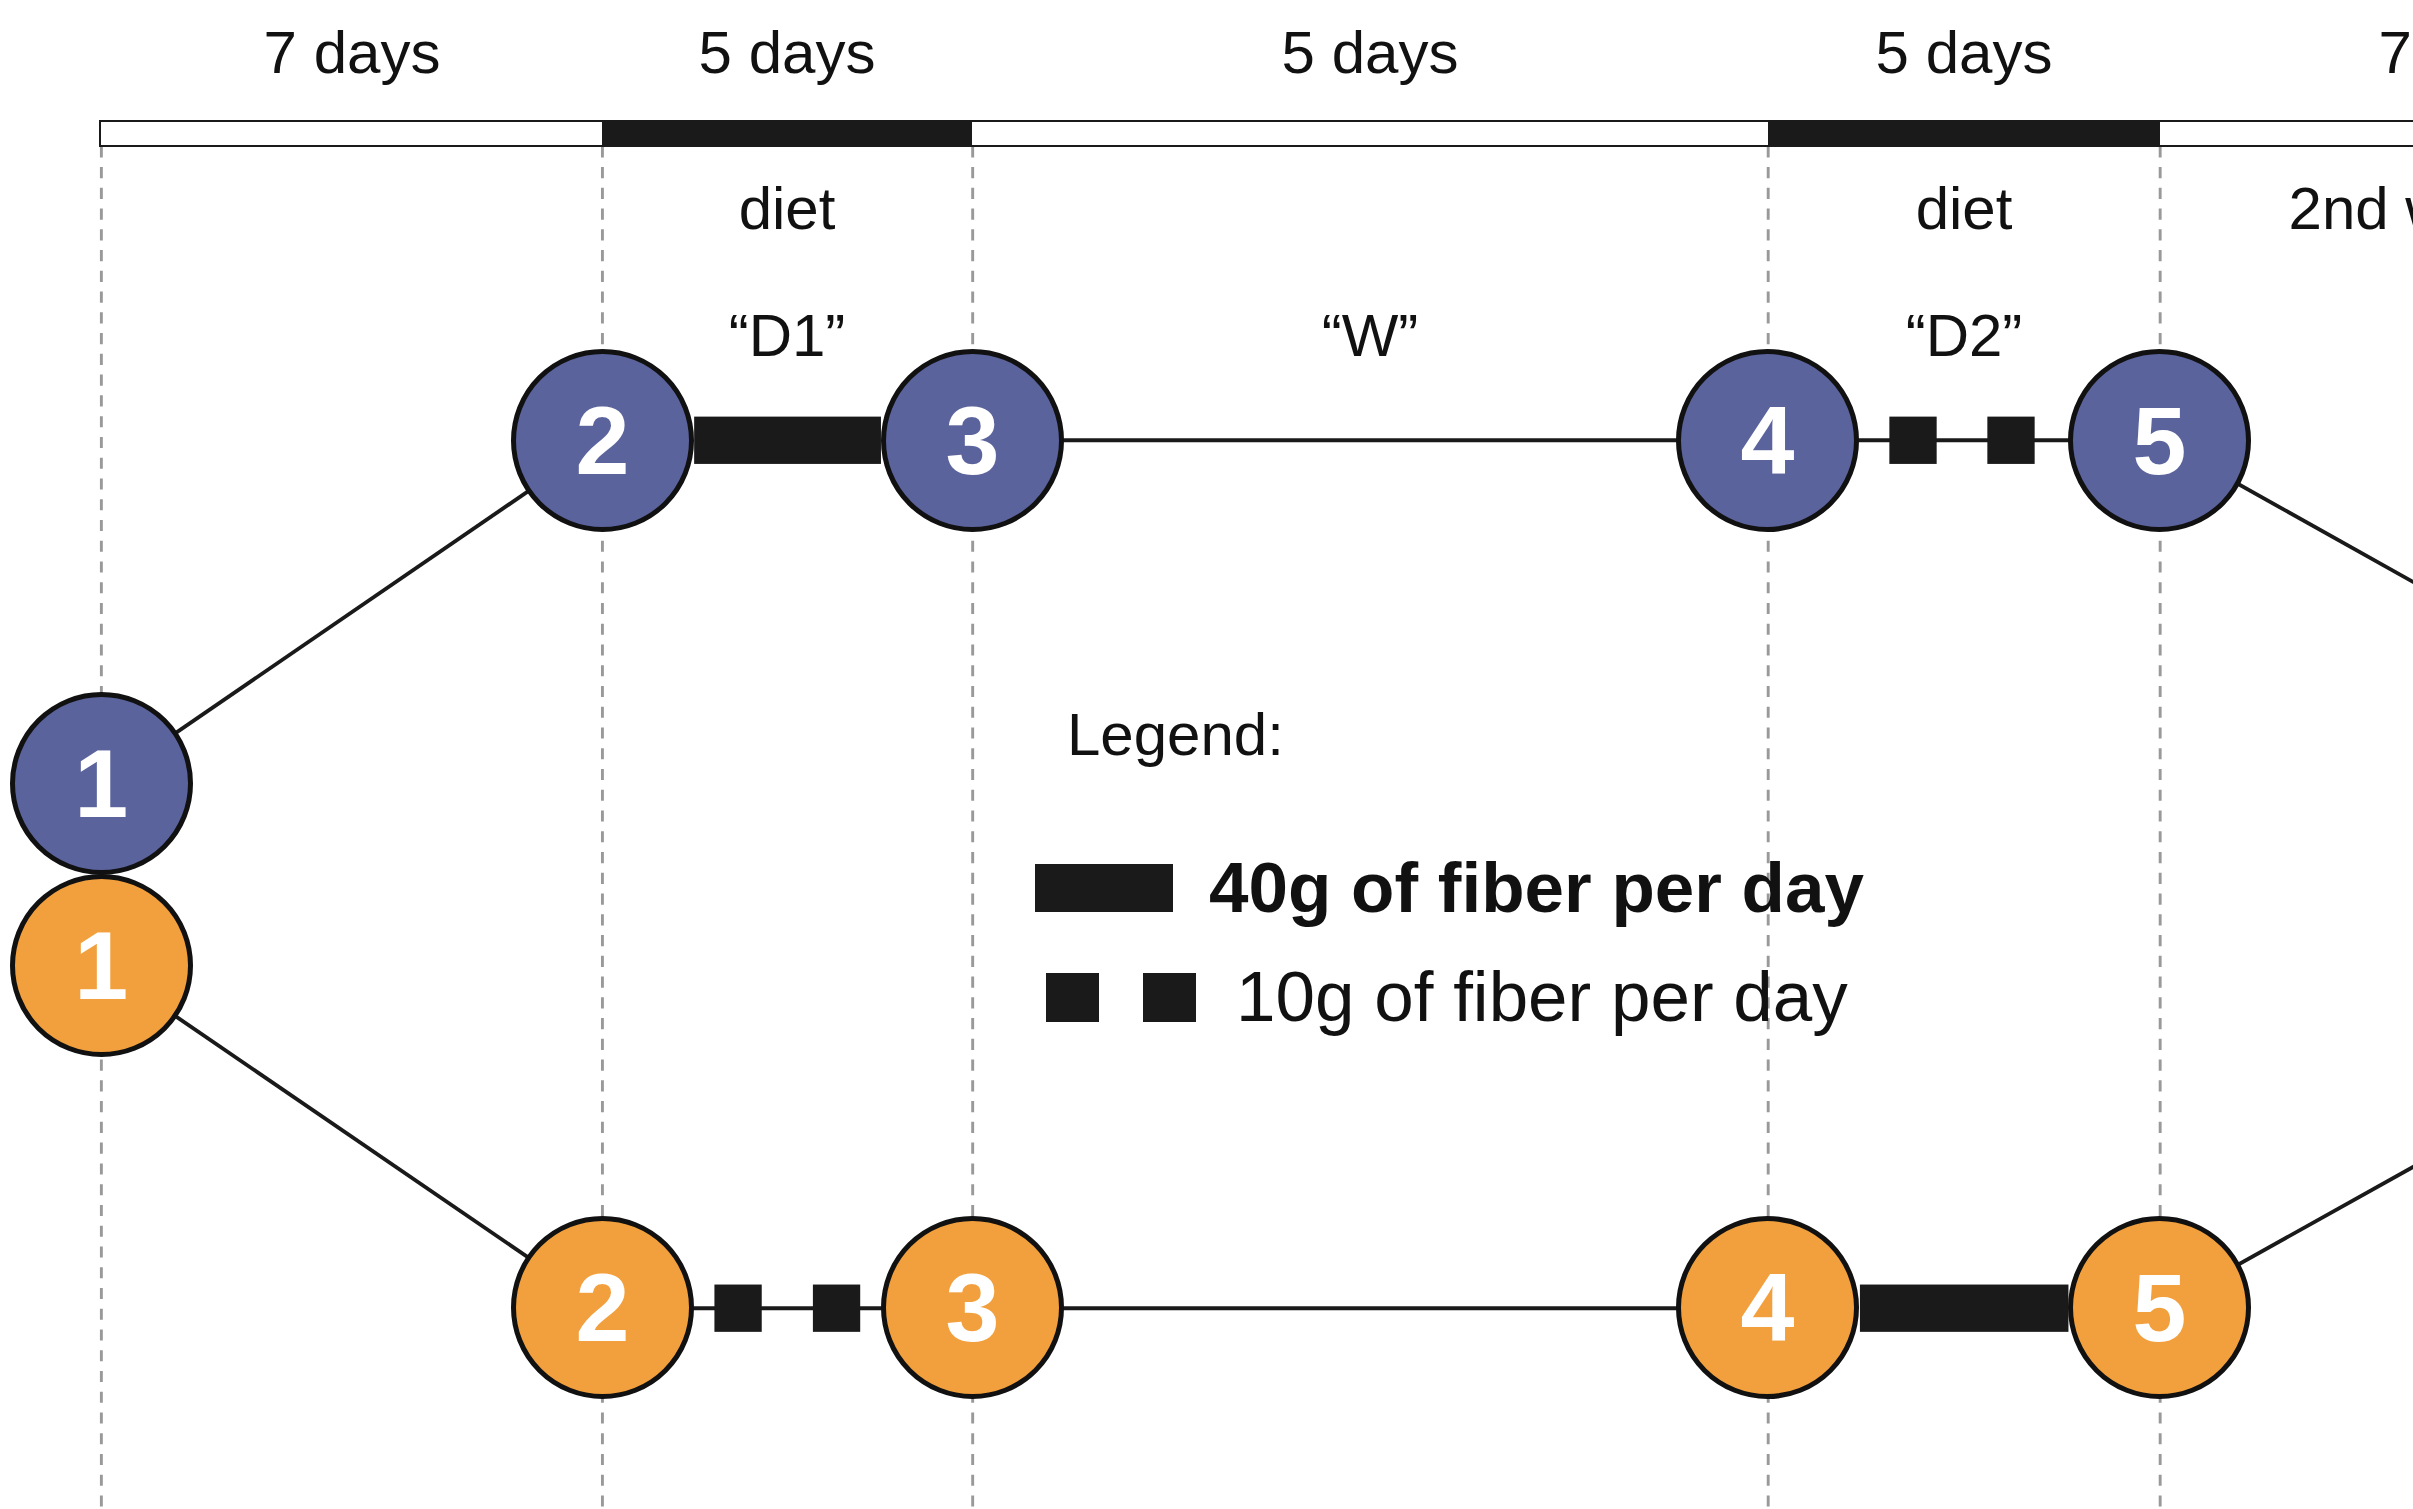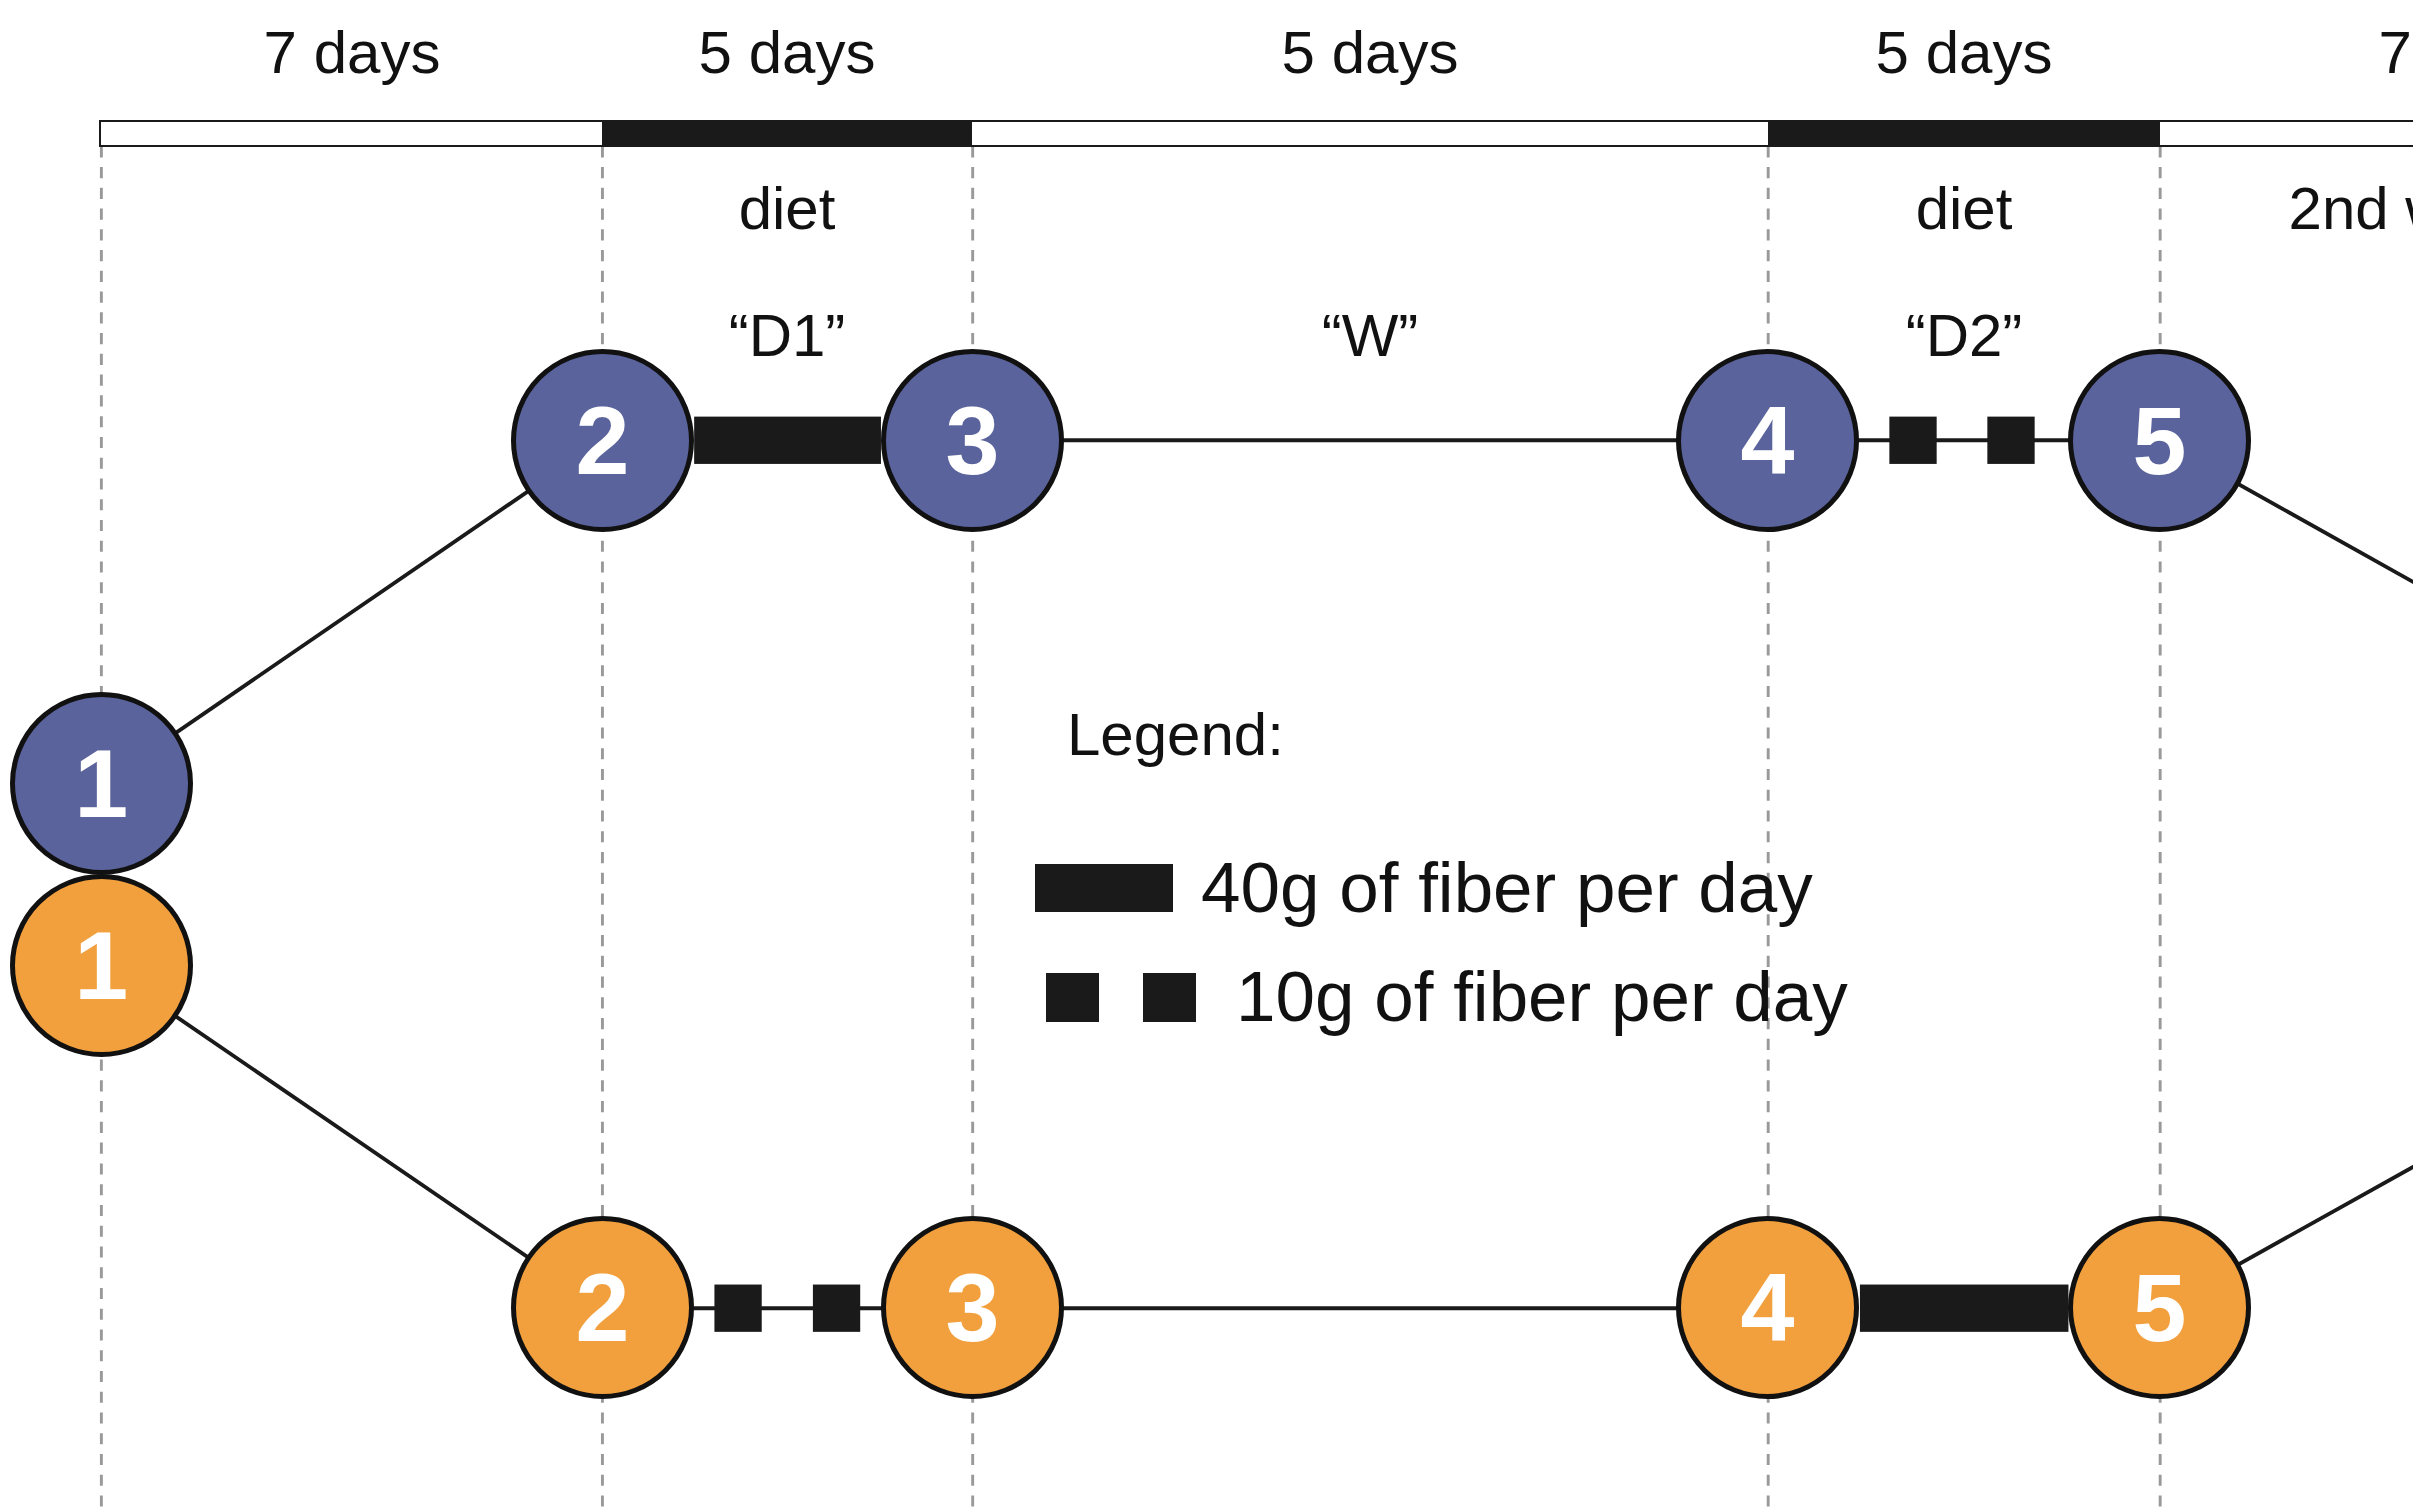--- a/index.html
+++ b/index.html
@@ -30,21 +30,21 @@
     color:#ffffff;font-size:97px;font-weight:bold;line-height:1;
   }
   .node-blue{background:#5A639C;}
   .node-orange{background:#F2A03D;}
   
   .legend-row{position:absolute;display:flex;align-items:center;z-index:6;}
   .lg-bar{width:138px;height:48px;background:#1a1a1a;}
   .lg-sq{width:53px;height:49px;background:#1a1a1a;}
   .lg-sq + .lg-sq{margin-left:44px;}
   .lg-text{font-size:71px;line-height:72px;color:#111;white-space:nowrap;}
-  .lg-text-40{margin-left:28px;}
+  .lg-text-40{margin-left:36px;font-weight:bold;}
   .lg-text-10{margin-left:40px;}
 </style>
 </head>
 <body>
 
 <div class="canvas">
 
   <svg class="layer" width="2877" height="1510" viewBox="0 0 5960 3128" style="z-index:1;">
 
     <line x1="210" y1="303" x2="210" y2="3128" stroke="#999999" stroke-width="6" stroke-dasharray="23 20"></line>

